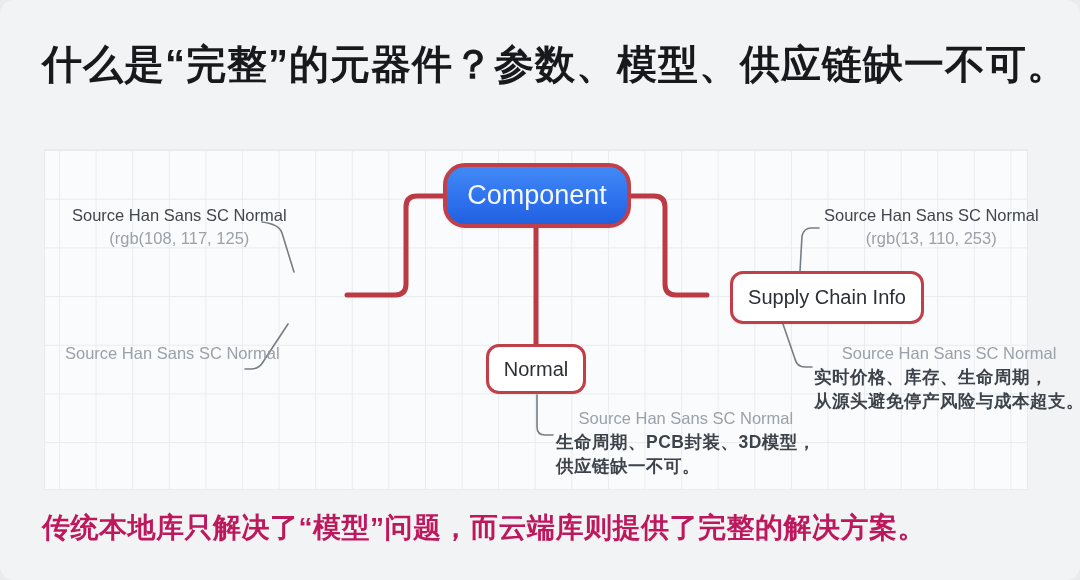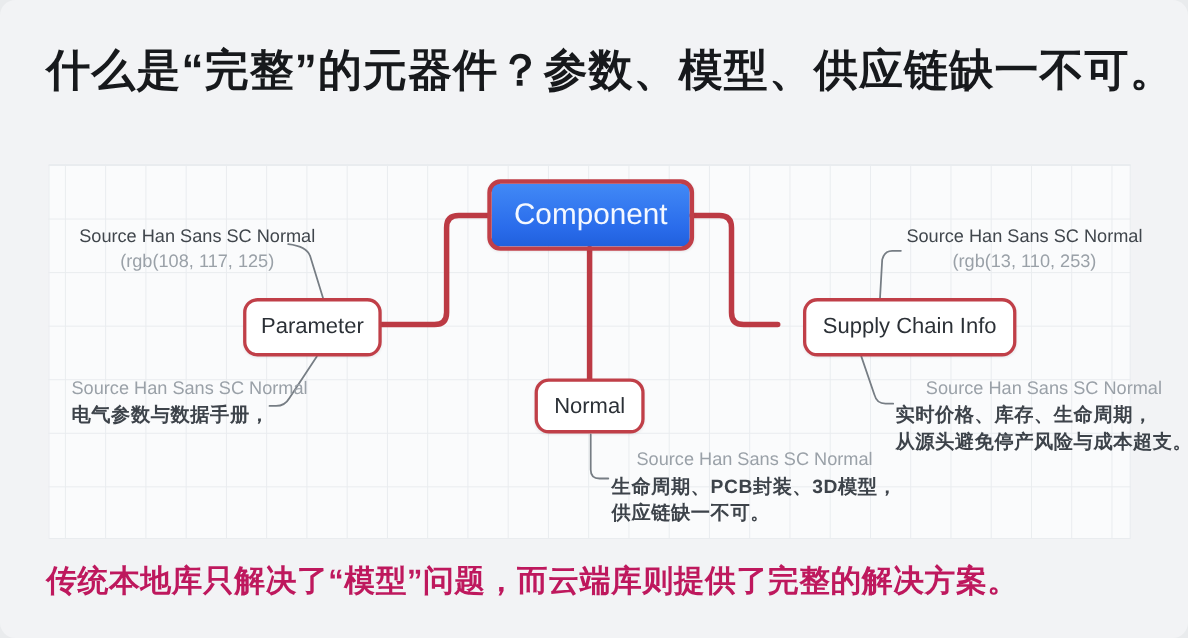--- a/index.html
+++ b/index.html
@@ -31,21 +31,21 @@
   .red-line{fill:none;stroke:#bc3a44;stroke-width:5;stroke-linecap:round;}
   .callout-line{fill:none;stroke:#767d84;stroke-width:1.6;stroke-linecap:round;}
   .node{
     position:absolute;z-index:3;display:flex;align-items:center;justify-content:center;
     background:#ffffff;border:3px solid #c03f48;border-radius:13px;
     color:#2b3036;font-size:20px;
     box-shadow:0 1px 2px rgba(60,70,80,0.08);
   }
   .node-component{
     left:443px;top:163px;width:188px;height:65px;
-    border-width:4px;border-radius:12px;
+    border-width:4px;border-radius:22px;
     background:linear-gradient(180deg,#4189f6 0%,#2a6ceb 70%,#2160dd 100%);
     color:#f4f8ff;font-size:27px;
   }
   .node-parameter{left:221px;top:271px;width:126px;height:53px;}
   .node-models{left:486px;top:344px;width:100px;height:50px;}
   .node-supply{left:730px;top:271px;width:194px;height:53px;}
   .ann{position:absolute;z-index:3;line-height:23px;font-size:16.5px;white-space:nowrap;}
   .ann .dark{color:#40464c;}
   .ann .gray{color:#9aa1a8;text-align:center;}
   .ann .cjk{color:#3d434a;font-weight:700;font-size:17.5px;line-height:24px;letter-spacing:0.5px;}
@@ -71,43 +71,39 @@
     <path class="callout-line" d="M 262 222 Q 279 224 282 233 L 294 272"></path>
     <path class="callout-line" d="M 288 324 L 263 362 Q 259 369 251 369 L 245 369"></path>
     <path class="callout-line" d="M 537 395 L 537 427 Q 537 435 545 435 L 553 435"></path>
     <path class="callout-line" d="M 819 228 L 811 228 Q 804 228 802 236 L 800 271"></path>
     <path class="callout-line" d="M 783 324 L 795 359 Q 797 367 805 367 L 812 367"></path>
   </svg>
 
   <div class="node node-component">
     <span>Component</span>
   </div>
-  <div class="node node-parameter">
-    <span>Parameter</span>
-  </div>
   <div class="node node-models">
     <span>Normal</span>
   </div>
   <div class="node node-supply">
     <span>Supply Chain Info</span>
   </div>
 
   <div class="ann ann-parameter-font">
     <div class="dark">Source Han Sans SC Normal</div>
     <div class="gray">(rgb(108, 117, 125)</div>
   </div>
 
   <div class="ann ann-supply-font">
     <div class="dark">Source Han Sans SC Normal</div>
     <div class="gray">(rgb(13, 110, 253)</div>
   </div>
 
   <div class="ann ann-parameter-desc">
     <div class="gray">Source Han Sans SC Normal</div>
-    <div class="cjk">电气参数与数据手册，</div>
   </div>
 
   <div class="ann ann-models-desc">
     <div class="gray">Source Han Sans SC Normal</div>
     <div class="cjk">生命周期、PCB封装、3D模型，</div>
     <div class="cjk">供应链缺一不可。</div>
   </div>
 
   <div class="ann ann-supply-desc">
     <div class="gray">Source Han Sans SC Normal</div>

